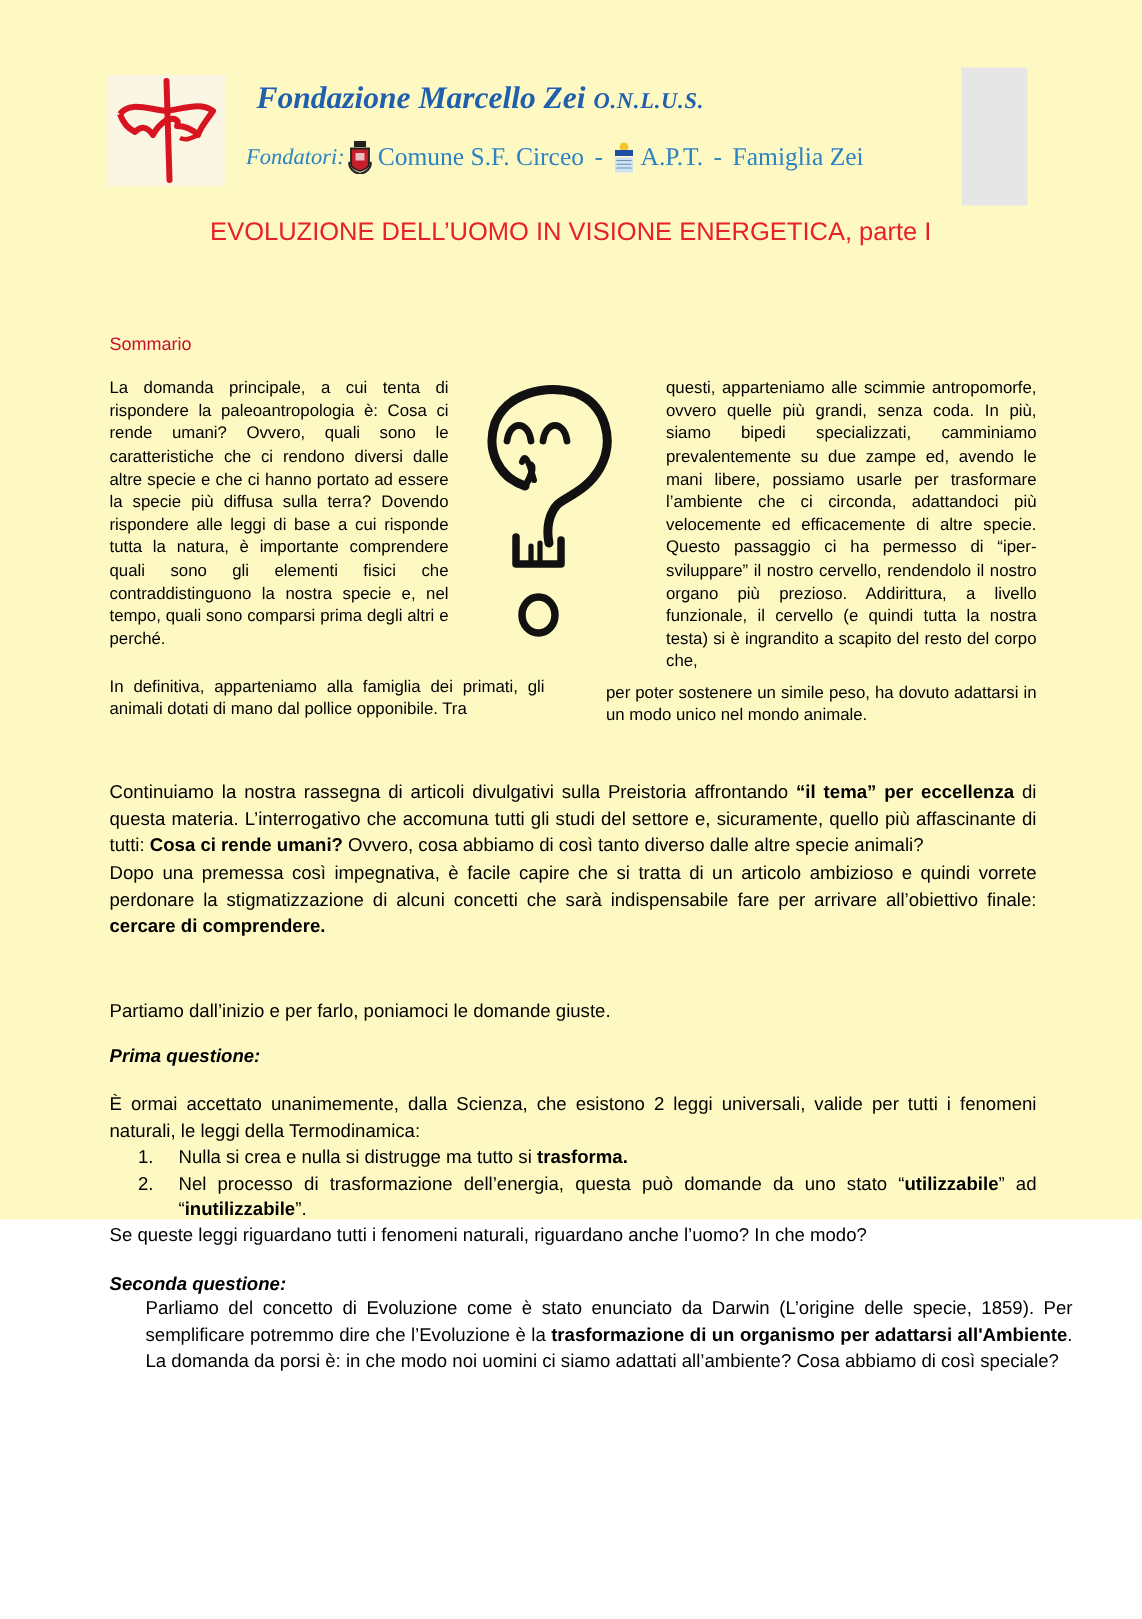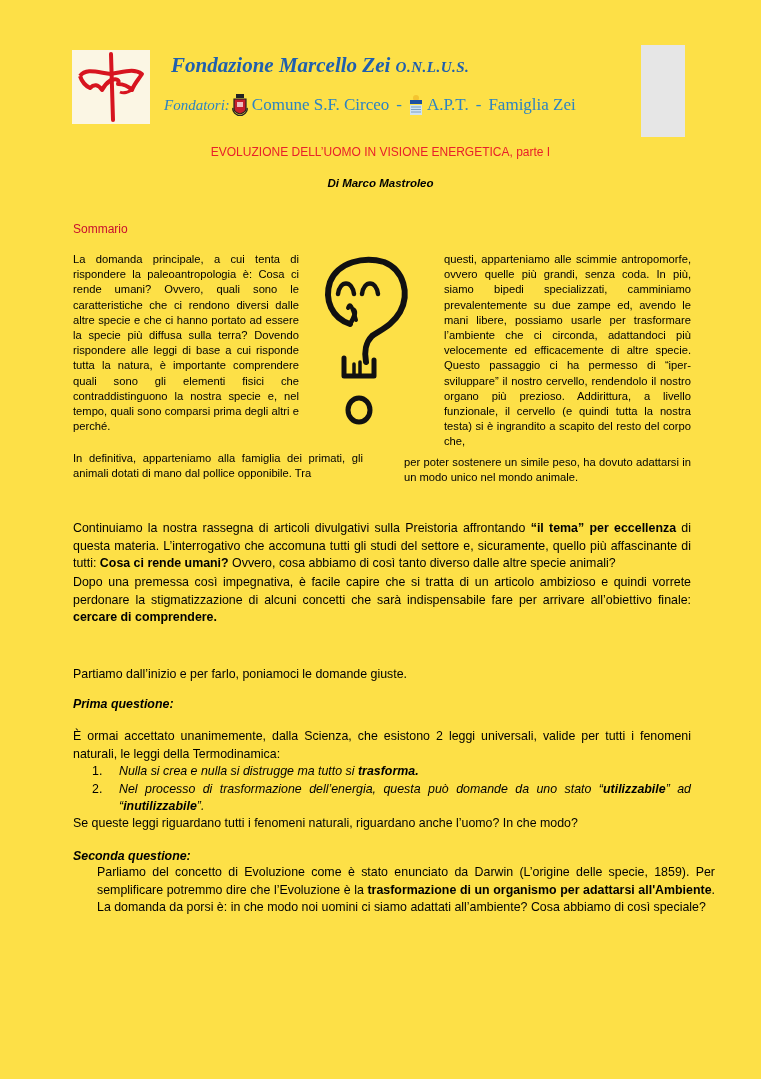--- a/index.html
+++ b/index.html
@@ -1,50 +1,50 @@
 <!DOCTYPE html>
 <html><head>
 <meta charset="utf-8">
 <style>
   html, body { margin: 0; padding: 0; background: #ffffff; }
   body { width: 761px; height: 1079px; position: relative; overflow: hidden; font-family: "Liberation Sans", sans-serif; color: #000; }
-  .page { position: absolute; left: 0; top: 0; width: 761px; height: 1079px; background: #fde047; }
+  .page { position: absolute; left: 0; top: 0; width: 761px; height: 813px; background: #fef9c3; }
 
   
   .logo { position: absolute; left: 72px; top: 50px; width: 78px; height: 74px; background: #fbf6e4; }
   .gray-box { position: absolute; left: 641px; top: 45px; width: 44px; height: 92px; background: #e6e6e6; }
   .foundation-title { position: absolute; left: 171px; top: 53px; font-family: "Liberation Serif", serif; font-style: italic; font-weight: bold; color: #1f5fae; font-size: 21px; white-space: nowrap; }
   .foundation-title .onlus { font-size: 15px; letter-spacing: 0.5px; }
   .founders { position: absolute; left: 164px; top: 94px; font-family: "Liberation Serif", serif; color: #2c83c3; font-size: 17px; white-space: nowrap; display: flex; align-items: center; }
   .founders .label { font-style: italic; font-size: 15px; margin-right: 2px; }
   .founders .sep { margin: 0 7px; }
   .crest { display: inline-block; width: 16px; height: 22px; margin-right: 4px; }
   .apt { display: inline-block; width: 14px; height: 22px; margin-right: 4px; }
 
-  .doc-title { position: absolute; left: 0; width: 761px; top: 145px; text-align: center; color: #e8202a; font-size: 12px; }
+  .doc-title { position: absolute; left: 0; width: 761px; top: 145px; text-align: center; color: #e8202a; font-size: 17px; }
   .author { position: absolute; left: 0; width: 761px; top: 177px; text-align: center; font-style: italic; font-weight: bold; font-size: 11.5px; }
   .summary-heading { position: absolute; left: 73px; top: 222px; color: #c8102e; font-weight: normal; font-size: 12px; text-align: center; }
 
   .body-text { font-size: 11.2px; line-height: 15.2px; text-align: justify; }
   .col-left { position: absolute; left: 73px; top: 252px; width: 226px; }
   .col-left-2 { position: absolute; left: 73px; top: 451px; width: 290px; }
   .illustration { position: absolute; left: 310px; top: 252px; width: 105px; height: 180px; }
   .col-right { position: absolute; left: 444px; top: 252px; width: 247px; }
   .col-right-2 { position: absolute; left: 404px; top: 455px; width: 287px; }
 
   .main-text { position: absolute; left: 73px; width: 618px; font-size: 12.4px; line-height: 17.6px; text-align: justify; }
   .p1 { top: 520px; }
   .p2 { top: 574px; }
   .p3 { top: 666px; }
   .h-prima { top: 696px; font-weight: bold; font-style: italic; }
   .p4 { top: 728px; }
   .list { position: absolute; left: 92px; width: 599px; top: 763px; font-size: 12.4px; line-height: 17.6px; margin: 0; padding: 0; list-style: none; }
   .list li { display: flex; text-align: justify; }
   .list .num { width: 27px; flex-shrink: 0; }
-  .list .txt { flex: 1; font-style: italic; }
+  .list .txt { flex: 1; }
   .p5 { top: 815px; }
   .h-seconda { top: 848px; font-weight: bold; font-style: italic; }
   .p6 { top: 864px; margin-left: 24px; }
   .p7 { top: 945px; }
   b { font-weight: bold; }
 </style>
 </head>
 <body>
 
 <div class="page">
@@ -82,21 +82,20 @@
       <line x1="2" y1="18" x2="12" y2="18" stroke="#6a8fb5" stroke-width="0.8"></line>
     </svg>
     <span>A.P.T.</span>
     <span class="sep">-</span>
     <span>Famiglia Zei</span>
   </div>
 
   <div class="gray-box"></div>
 
   <div class="doc-title">EVOLUZIONE DELL’UOMO IN VISIONE ENERGETICA, parte I</div>
-  <div class="author">Di Marco Mastroleo</div>
   <div class="summary-heading">Sommario</div>
 
   <div class="col-left body-text">La domanda principale, a cui tenta di rispondere la paleoantropologia è: Cosa ci rende umani? Ovvero, quali sono le caratteristiche che ci rendono diversi dalle altre specie e che ci hanno portato ad essere la specie più diffusa sulla terra? Dovendo rispondere alle leggi di base a cui risponde tutta la natura, è importante comprendere quali sono gli elementi fisici che contraddistinguono la nostra specie e, nel tempo, quali sono comparsi prima degli altri e perché.</div>
   <div class="col-left-2 body-text">In definitiva, apparteniamo alla famiglia dei primati, gli animali dotati di mano dal pollice opponibile. Tra</div>
 
   <div class="illustration">
     <svg width="105" height="180" viewBox="0 0 105 180">
       <path d="M40 72 C22 66 14 48 20 30 C28 10 54 4 74 10 C94 18 100 42 90 60 C82 74 70 78 62 84 C56 90 54 100 56 110" stroke="#111" stroke-width="6" fill="none" stroke-linecap="round" stroke-linejoin="round"></path>
       <path d="M40 72 C44 66 46 60 44 58" stroke="#111" stroke-width="4.5" fill="none" stroke-linecap="round"></path>
       <path d="M38 56 C40 50 42 54 46 68" stroke="#111" stroke-width="4" fill="none" stroke-linecap="round"></path>

